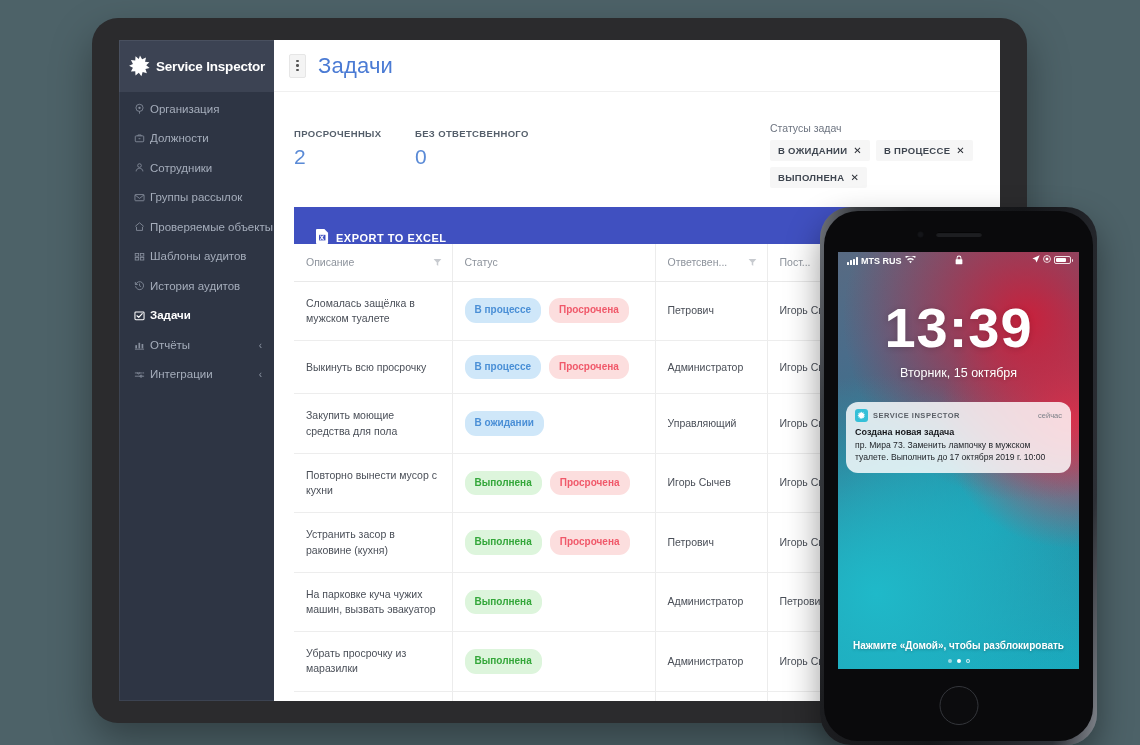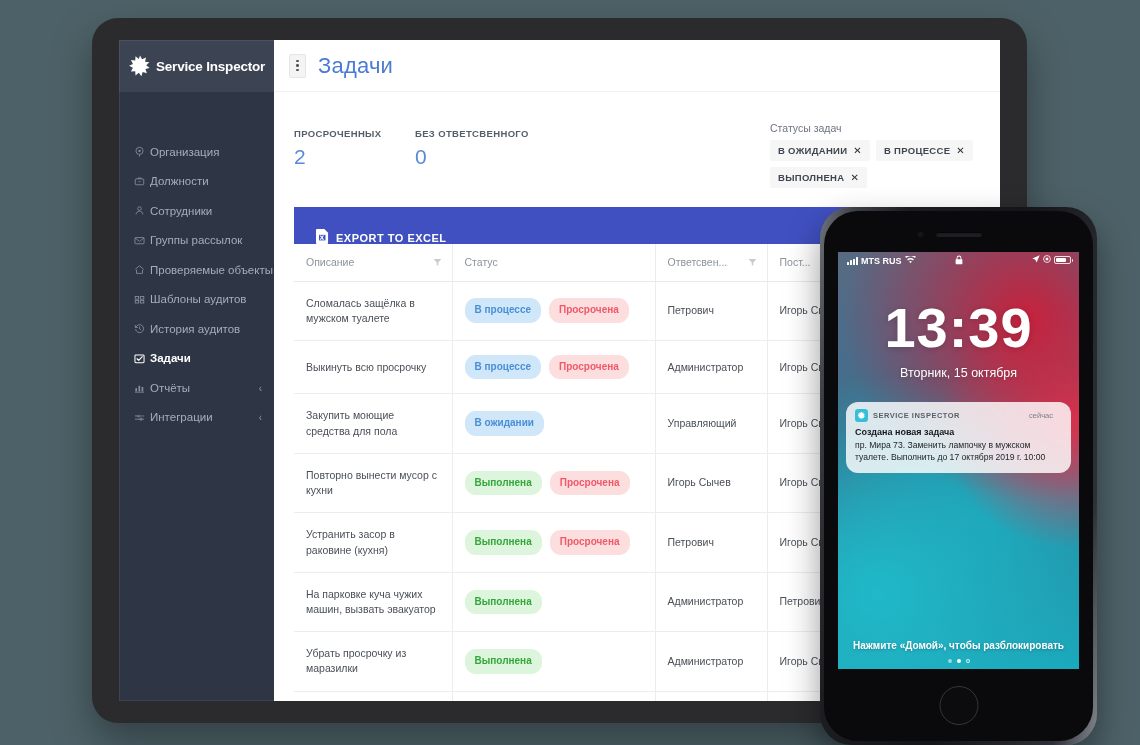--- a/index.html
+++ b/index.html
@@ -41,21 +41,21 @@
     background: #3c4353;
     display: flex; align-items: center;
     padding-left: 10px;
     gap: 5px;
   }
   .brand-logo { width: 22px; height: 22px; flex: 0 0 22px; }
   .brand-name {
     color: #ffffff; font-size: 13.5px; font-weight: 700;
     letter-spacing: -.2px; white-space: nowrap;
   }
-  .nav { padding-top: 2px; margin-top: 43px; }
+  .nav { padding-top: 2px; }
   .nav-item {
     display: flex; align-items: center;
     height: 29.5px;
     padding-left: 14px;
     color: #a5adbb;
     font-size: 11.5px;
     cursor: pointer;
     position: relative;
   }
   .nav-item .ico {
@@ -239,21 +239,21 @@
     backdrop-filter: blur(4px);
   }
   .notif-head { display: flex; align-items: center; gap: 5px; position: relative; }
   .notif-app-ico {
     width: 13px; height: 13px; border-radius: 3px;
     background: #35c0d8; display: flex; align-items: center; justify-content: center;
   }
   .notif-app {
     font-size: 7.5px; font-weight: 600; color: #5a5f66; letter-spacing: .5px;
   }
-  .notif-time { position: absolute; right: 9px; font-size: 7.5px; color: #7b8088; }
+  .notif-time { position: absolute; right: 0; font-size: 7.5px; color: #7b8088; }
   .notif-title { font-size: 9px; font-weight: 700; color: #16181c; margin-top: 5px; }
   .notif-body { font-size: 8.6px; color: #22252a; line-height: 1.45; margin-top: 2px; }
 
   .unlock {
     position: absolute; left: 0; right: 0; bottom: 18px; text-align: center;
     color: #fff; font-size: 10px; font-weight: 700;
     text-shadow: 0 1px 3px rgba(0,0,0,.25);
   }
   .page-dots {
     position: absolute; left: 0; right: 0; bottom: 6px;

